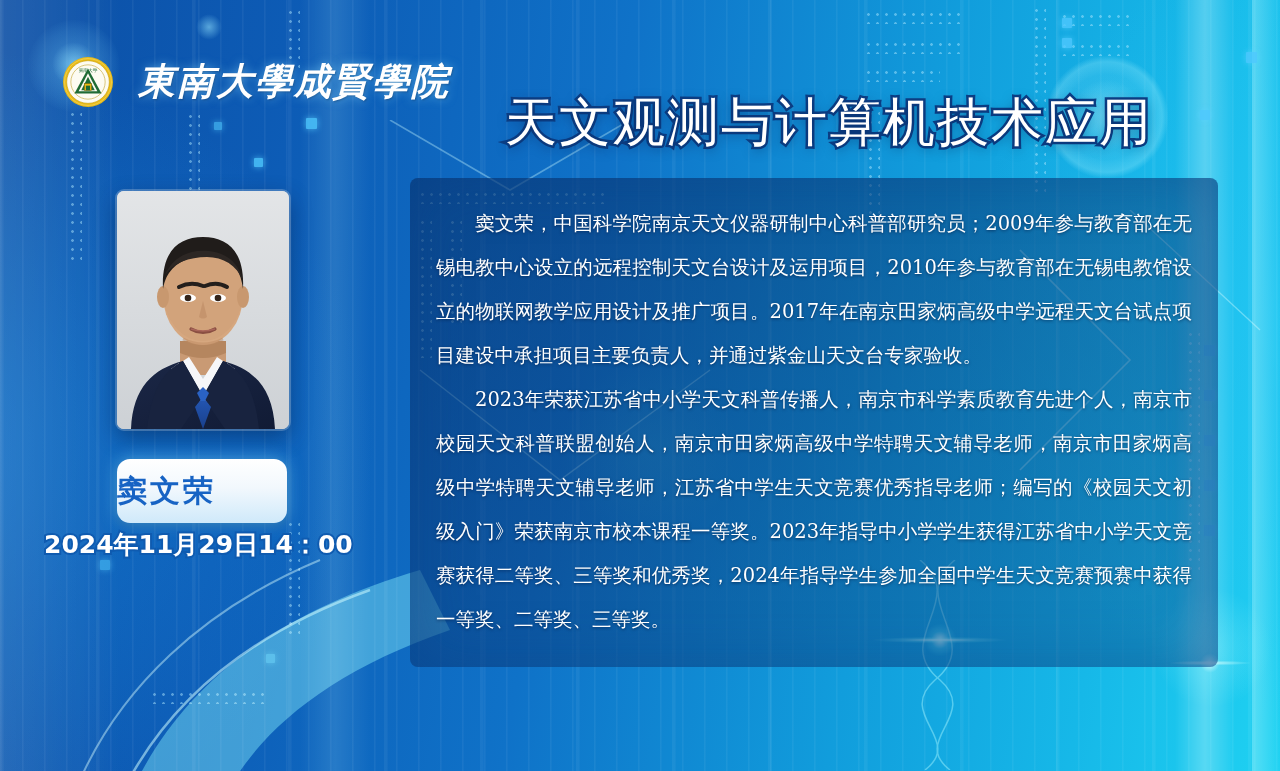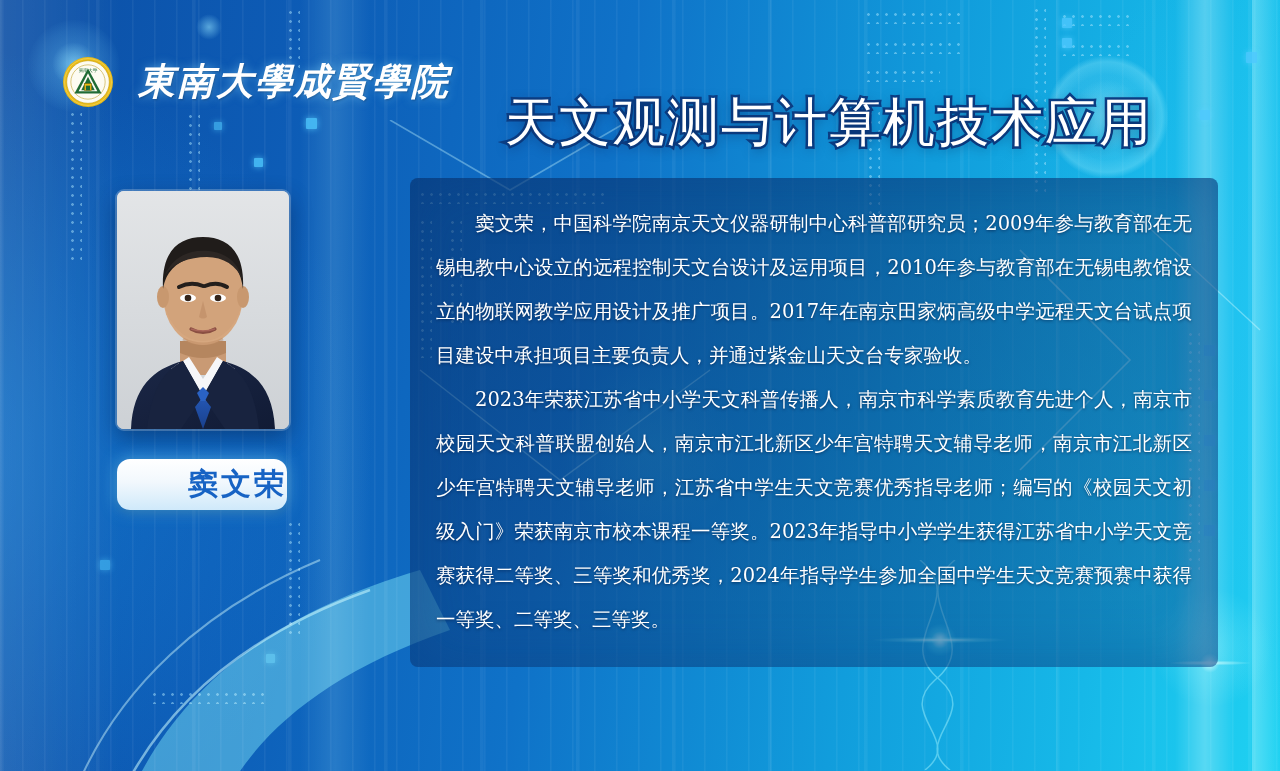--- a/index.html
+++ b/index.html
@@ -70,25 +70,25 @@
   #portrait{
     position:absolute;left:117px;top:191px;width:172px;height:238px;
     border-radius:7px;overflow:hidden;
     box-shadow:0 0 0 2px rgba(255,255,255,.22), 0 8px 22px rgba(0,25,65,.45);
     background:#d9dcdf;
   }
   #portrait svg{display:block;width:100%;height:100%;}
 
   
   #name-badge{
-    position:absolute;left:117px;top:459px;width:170px;height:51px;
+    position:absolute;left:117px;top:459px;width:170px;height:64px;
     border-radius:13px;
     background:linear-gradient(180deg,#ffffff 0%,#f2f8fd 45%,#cfe9fa 100%);
     box-shadow:0 0 16px rgba(120,215,255,.6), 0 3px 8px rgba(0,30,70,.3);
-    display:flex;align-items:center;justify-content:flex-end;
+    display:flex;align-items:center;justify-content:flex-start;
   }
   #name-badge .nm{
     font-family:"DejaVu Sans","Liberation Sans",sans-serif;
     font-weight:700;font-size:30px;color:#1763c4;letter-spacing:3px;
   }
 
   
   #meta{position:absolute;left:44px;top:528px;width:340px;}
   #meta div{
     font-family:"DejaVu Sans","Liberation Sans",sans-serif;
@@ -280,21 +280,22 @@
 
       <path d="M66 148 q20 10 40 0" stroke="#bd8b64" stroke-width="3" fill="none" opacity=".5"></path>
     </svg>
   </div>
 
   <div id="name-badge">
     <span class="nm">窦文荣</span>
   </div>
 
   <div id="meta">
+    <div>2024年11月29日14：00</div>
   </div>
 
   <div id="panel">
     <p>窦文荣，中国科学院南京天文仪器研制中心科普部研究员；2009年参与教育部在无锡电教中心设立的远程控制天文台设计及运用项目，2010年参与教育部在无锡电教馆设立的物联网教学应用设计及推广项目。2017年在南京田家炳高级中学远程天文台试点项目建设中承担项目主要负责人，并通过紫金山天文台专家验收。</p>
-    <p>2023年荣获江苏省中小学天文科普传播人，南京市科学素质教育先进个人，南京市校园天文科普联盟创始人，南京市江北新区少年宫特聘天文辅导老师，南京市江北新区少年宫特聘天文辅导老师，江苏省中学生天文竞赛优秀指导老师；编写的《校园天文初级入门》荣获南京市校本课程一等奖。2023年指导中小学学生获得江苏省中小学天文竞赛获得二等奖、三等奖和优秀奖，2024年指导学生参加全国中学生天文竞赛预赛中获得一等奖、二等奖、三等奖。</p>
+    <p>2023年荣获江苏省中小学天文科普传播人，南京市科学素质教育先进个人，南京市校园天文科普联盟创始人，南京市田家炳高级中学特聘天文辅导老师，南京市田家炳高级中学特聘天文辅导老师，江苏省中学生天文竞赛优秀指导老师；编写的《校园天文初级入门》荣获南京市校本课程一等奖。2023年指导中小学学生获得江苏省中小学天文竞赛获得二等奖、三等奖和优秀奖，2024年指导学生参加全国中学生天文竞赛预赛中获得一等奖、二等奖、三等奖。</p>
   </div>
 
 
 </div>
 
 </body></html>

